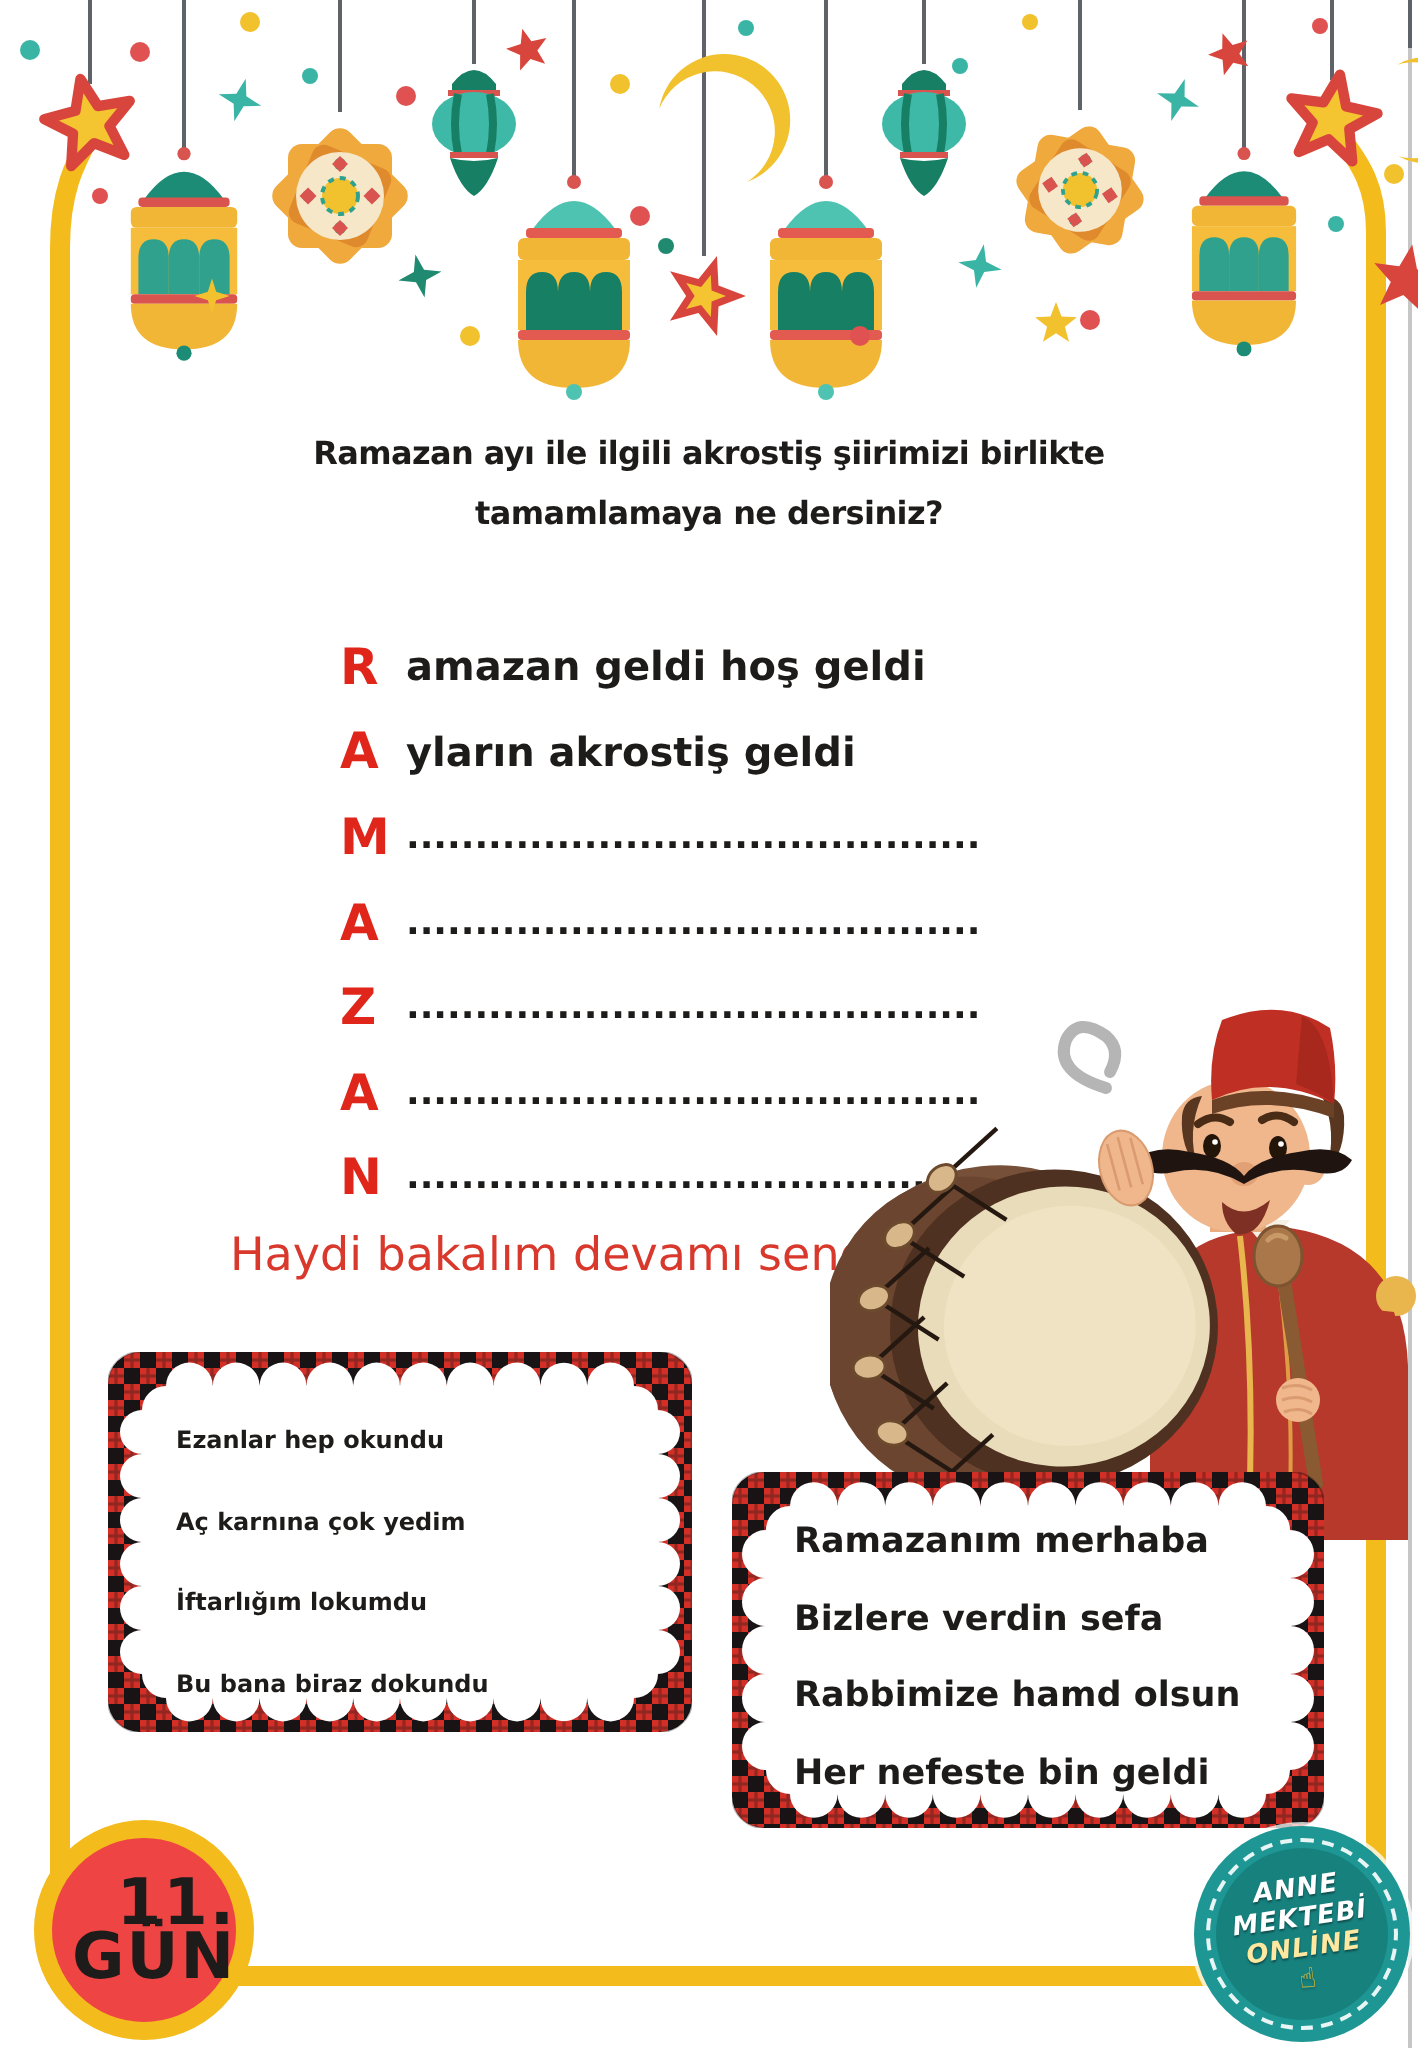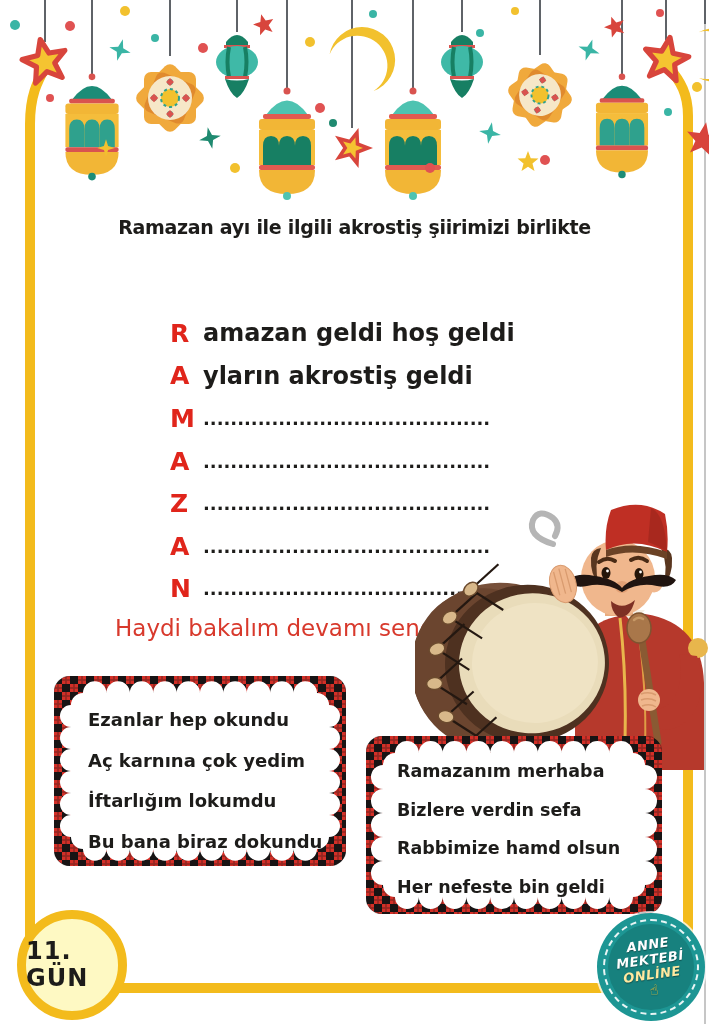--- a/index.html
+++ b/index.html
@@ -2,43 +2,43 @@
 <html style="--accent_yellow: #F3BB1C; --letter_red: #E0251B; --prompt_red: #D8392C; --plaid_red: #C9261F; --logo_teal: #1D9694; --text_black: #1D1C1A;"><head>
 <meta charset="utf-8">
 <style>
   html,body{margin:0;padding:0;background:#e9e9e9;}
   .page{position:relative;width:709px;height:1024px;background:#fff;overflow:hidden;
         font-family:"DejaVu Sans","Liberation Sans",sans-serif;color:var(--text_black,#1d1c1a);}
   .page-edge{position:absolute;right:3px;top:0;bottom:0;width:2px;background:#c6c6c6;z-index:0;}
   svg.frame{position:absolute;left:0;top:0;z-index:1;}
   svg.banner{position:absolute;left:0;top:0;z-index:2;}
   .title{position:absolute;left:40px;right:40px;top:212px;z-index:3;text-align:center;
-         font-size:19px;font-weight:700;line-height:30px;letter-spacing:-.3px;}
+         font-size:16px;font-weight:700;line-height:30px;letter-spacing:-.3px;}
   .acrostic{position:absolute;left:170px;top:312px;z-index:3;}
   .acrostic .row{display:flex;align-items:center;height:42.6px;}
   .acrostic .letter{width:30px;font-size:25px;font-weight:700;color:var(--letter_red,#e0251b);}
-  .acrostic .txt{font-size:24px;font-weight:700;margin-left:3px;white-space:nowrap;}
+  .acrostic .txt{font-size:20px;font-weight:700;margin-left:3px;white-space:nowrap;}
   .acrostic .dots{font-size:18px;font-weight:700;letter-spacing:0;margin-left:3px;white-space:nowrap;
                   max-width:310px;overflow:hidden;}
   .prompt{position:absolute;left:115px;top:615px;z-index:3;font-size:23px;
           color:var(--prompt_red,#d8392c);white-space:nowrap;}
   svg.drummer{position:absolute;left:415px;top:488px;z-index:4;}
   .bubble{position:absolute;z-index:5;}
   .bubble .lines{position:absolute;z-index:2;}
   .bubble .lines p{margin:0;font-weight:700;white-space:nowrap;}
   .bubble-left{left:54px;top:676px;width:292px;height:190px;}
   .bubble-left .lines{left:34px;top:24px;}
-  .bubble-left .lines p{font-size:18px;line-height:40.5px;}
+  .bubble-left .lines p{font-size:12px;line-height:40.5px;}
   .bubble-right{left:366px;top:736px;width:332px;height:178px;}
   .bubble-right .lines{left:31px;top:16px;}
   .bubble-right .lines p{font-size:17.5px;line-height:38.5px;}
   .day-badge{position:absolute;left:17px;top:910px;width:92px;height:92px;z-index:7;
-             background:#fef9c3;border:9px solid var(--accent_yellow,#f3bb1c);border-radius:50%;
-             display:flex;flex-direction:column;align-items:flex-start;justify-content:center;
-             font-size:24px;font-weight:700;line-height:27px;letter-spacing:1px;}
+             background:#ef4444;border:9px solid var(--accent_yellow,#f3bb1c);border-radius:50%;
+             display:flex;flex-direction:column;align-items:flex-end;justify-content:center;
+             font-size:32px;font-weight:700;line-height:27px;letter-spacing:1px;}
   .logo{position:absolute;left:597px;top:913px;width:108px;height:108px;z-index:7;
         background:var(--logo_teal,#1d9694);border-radius:50%;box-shadow:0 0 0 2px rgba(255,255,255,.75);}
   .logo .ring{position:absolute;inset:6px;border:2.5px dashed rgba(255,255,255,.9);border-radius:50%;}
   .logo .disc{position:absolute;inset:11px;background:#17817e;border-radius:50%;}
   .logo .content{position:absolute;inset:0;display:flex;flex-direction:column;align-items:center;
                  justify-content:center;transform:rotate(-8deg);z-index:2;
                  font-style:italic;font-weight:700;color:#fff;
                  text-shadow:0 1px 1px rgba(0,0,0,.4);letter-spacing:.5px;}
   .logo .l1,.logo .l2{font-size:13px;line-height:15px;}
   .logo .l3{font-size:13px;line-height:15px;color:#ffe9a0;}
@@ -197,20 +197,21 @@
         <circle cx="515" cy="11" r="4" fill="#F2C12E"></circle>
       <circle cx="545" cy="160" r="5" fill="#E05252"></circle>
         <circle cx="660" cy="13" r="4" fill="#E05252"></circle>
       <circle cx="697" cy="87" r="5" fill="#F2C12E"></circle>
         <circle cx="668" cy="112" r="4" fill="#3AB5A5"></circle>
     </g>
   </svg>
 
   <div class="title">
     <div>Ramazan ayı ile ilgili akrostiş şiirimizi birlikte</div>
+    <div>tamamlamaya ne dersiniz?</div>
   </div>
 
   <div class="acrostic">
     <div class="row">
       <span class="letter">R</span>
       <span class="txt">amazan geldi hoş geldi</span>
     </div>
     <div class="row">
       <span class="letter">A</span>
       <span class="txt">yların akrostiş geldi</span>

